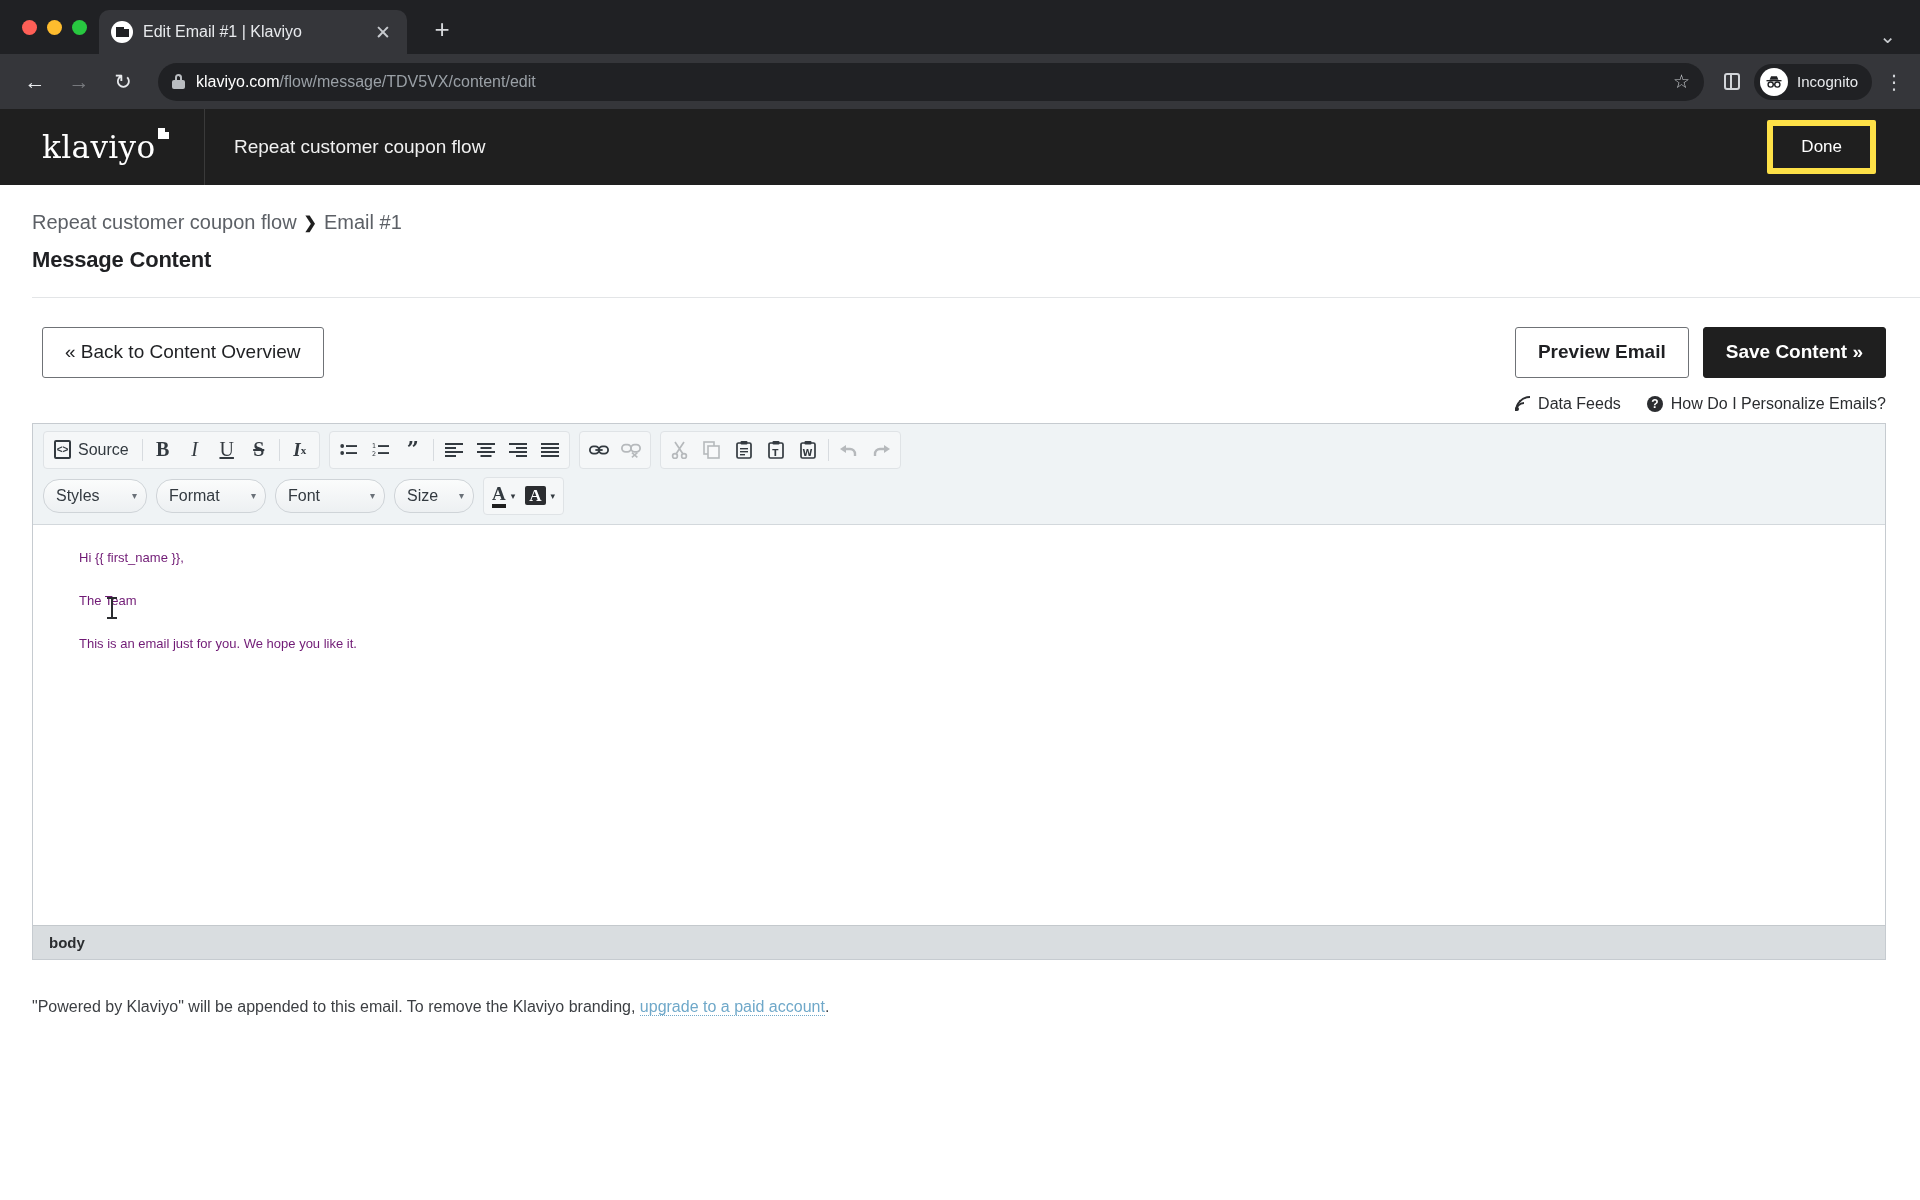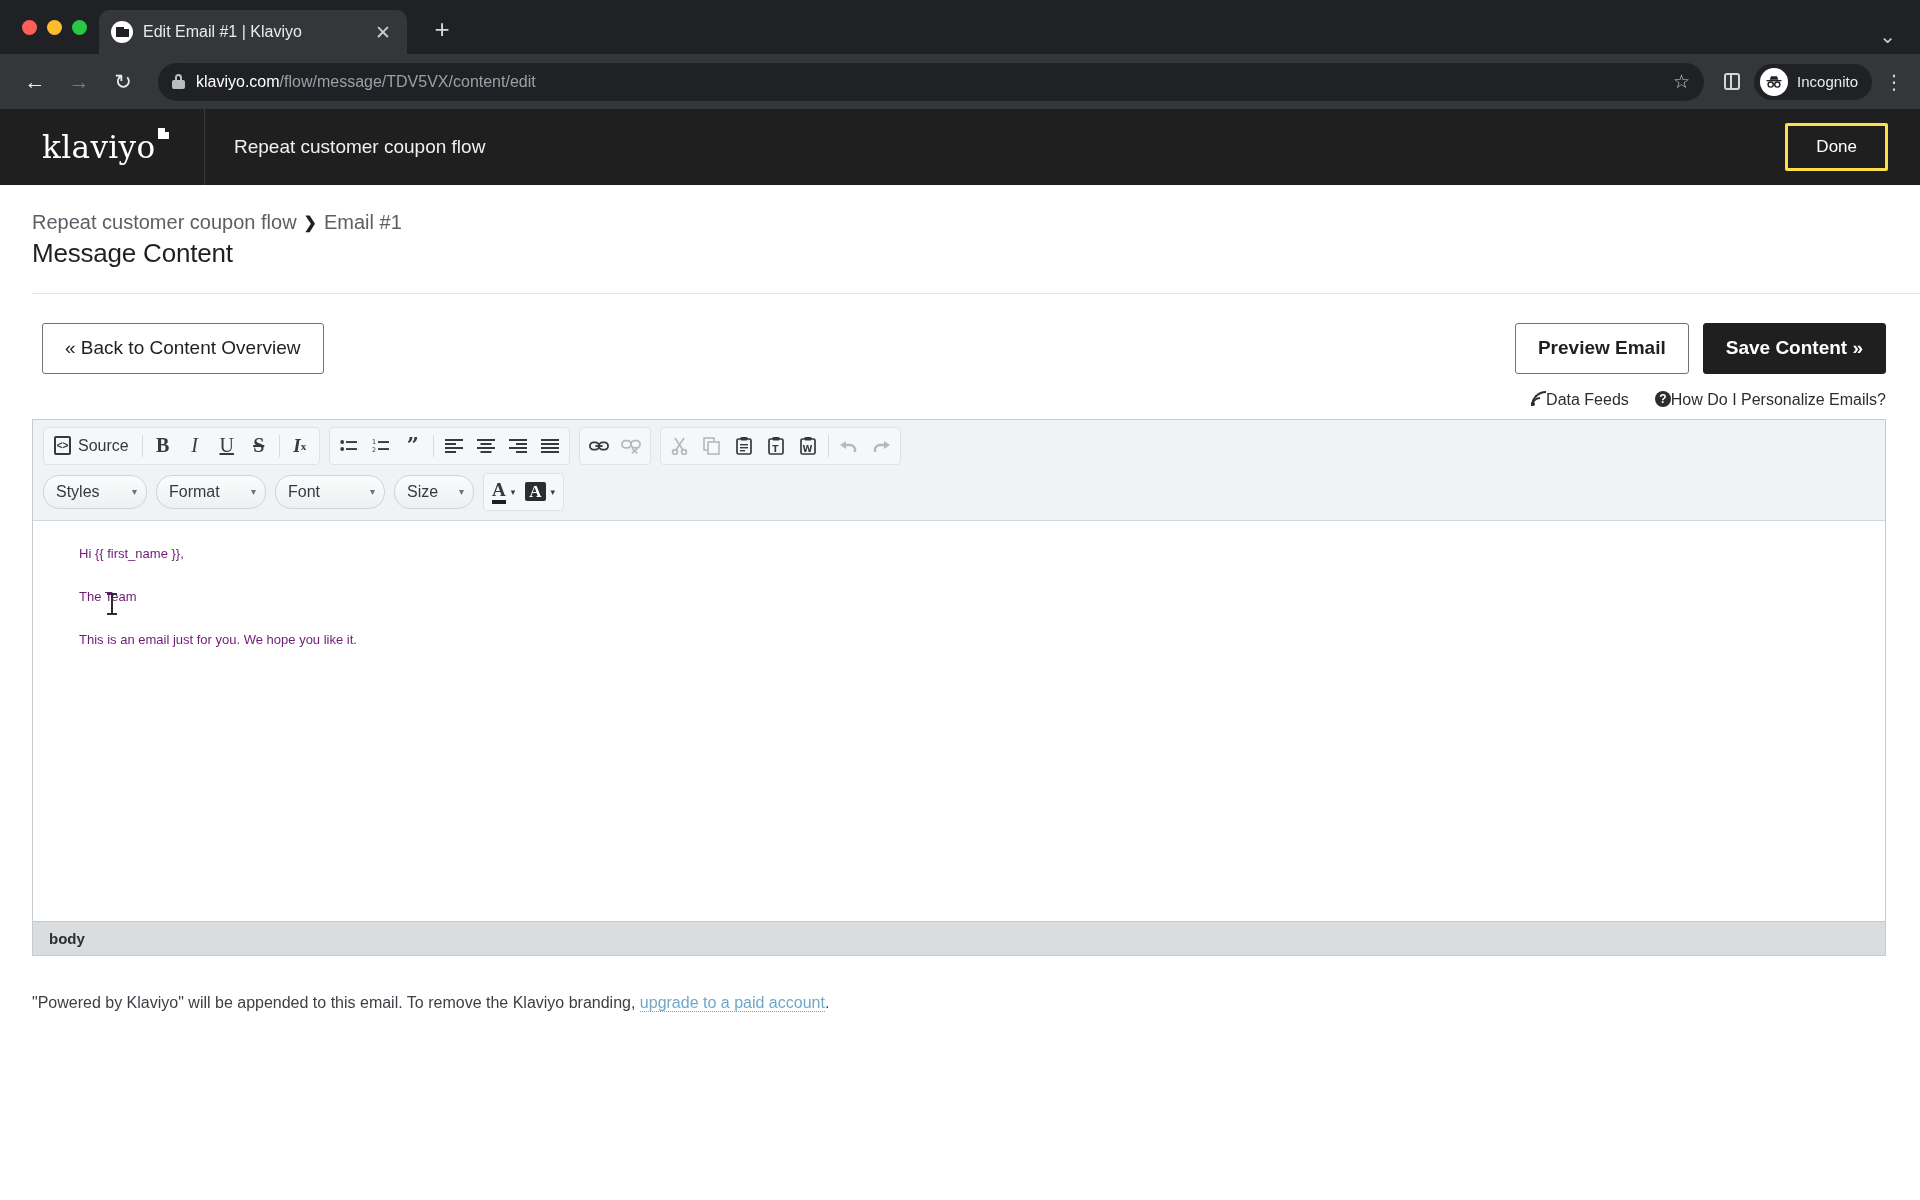--- a/index.html
+++ b/index.html
@@ -85,46 +85,46 @@
     width: 205px; height: 76px; display: flex; align-items: center; padding-left: 42px;
     border-right: 1px solid #3a3a3a;
   }
   .logo { color: #ffffff; font-family: "DejaVu Serif", serif; font-size: 31px;
           letter-spacing: 0.4px; position: relative; padding-right: 4px; }
   .logo .mark { display:inline-block; width:11px; height:11px; background:#ffffff; margin-left:2px;
                 vertical-align: super; position: relative; top: -8px; }
   .logo .mark:after { content:""; position:absolute; right:0; top:0; width:4px; height:4px; background:#1f1f1f; }
   .flow-name { color: #f0f0f0; font-size: 19px; padding-left: 29px; }
   .done-btn {
-    margin-left: auto; margin-right: 32px; border: 3px solid #fde047; color: #ffffff;
+    margin-left: auto; margin-right: 44px; border: 6px solid #fde047; color: #ffffff;
     background: transparent; font-size: 17px; padding: 11px 28px; border-radius: 2px;
     font-family: "Liberation Sans", sans-serif;
   }
 
   .title-block { padding: 26px 0 0 32px; background:#ffffff; }
   .breadcrumb { font-size: 20px; color: #5c6066; display: flex; align-items: center; gap: 0; }
   .breadcrumb .crumb { color: #5c6066; }
   .breadcrumb .sep { color: #1f1f1f; font-weight: bold; font-size: 16px; padding: 0 7px; }
-  .page-title { font-size: 26px; color: #1f2023; margin-top: 4px; font-weight: 400; letter-spacing: -0.2px; }
+  .page-title { font-size: 22px; color: #1f2023; margin-top: 13px; font-weight: 700; letter-spacing: -0.2px; }
 
   .divider { height: 1px; background: #e3e5e7; margin-top: 24px; }
 
   .actions-row { display: flex; align-items: center; padding: 29px 34px 0 42px; }
   .btn {
     font-family: Liberation Sans, sans-serif; font-size: 19px; border-radius: 3px;
     padding: 13px 22px; cursor: default; line-height: 1.2;
   }
   .btn-outline { background:#ffffff; border: 1px solid #6f7276; color:#1f2023; }
   .btn-dark { background:#1f1f1f; border: 1px solid #1f1f1f; color:#ffffff; font-weight: bold; }
   .btn-preview { background:#ffffff; border: 1px solid #6f7276; color:#1f2023; font-weight: bold; }
   .actions-right { margin-left: auto; display: flex; gap: 14px; }
 
   .helper-row { display: flex; justify-content: flex-end; gap: 26px; padding: 17px 34px 0 0;
                 font-size: 16px; color: #2b2d30; align-items: center; }
-  .helper-link { display: flex; }
+  .helper-link { display: flex; align-items: center; gap: 8px; }
   .rss { width: 15px; height: 15px; position: relative; }
   .rss:before { content:""; position:absolute; left:0; bottom:0; width:4px; height:4px; border-radius:50%; background:#2b2d30; }
   .rss-a { position:absolute; left:0px; bottom:0px; width:9px; height:9px;
            border: 2.5px solid #2b2d30; border-right: none; border-bottom: none; border-radius: 9px 0 0 0; }
   .rss-b { position:absolute; left:0px; bottom:0px; width:15px; height:15px;
            border: 2.5px solid #2b2d30; border-right: none; border-bottom: none; border-radius: 15px 0 0 0; }
   .qmark { width: 16px; height: 16px; border-radius: 50%; background: #2b2d30; color:#ffffff;
            font-size: 12px; font-weight: bold; display:flex; align-items:center; justify-content:center; }
 
   

